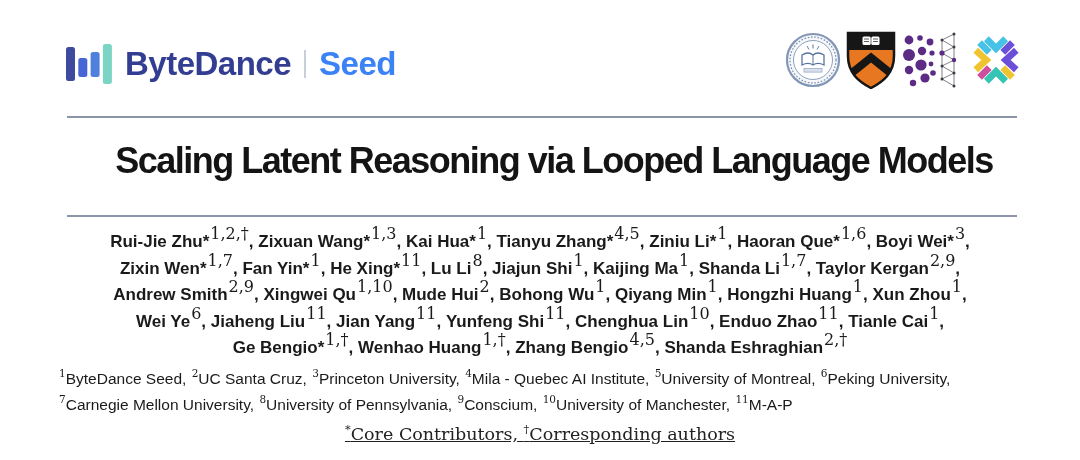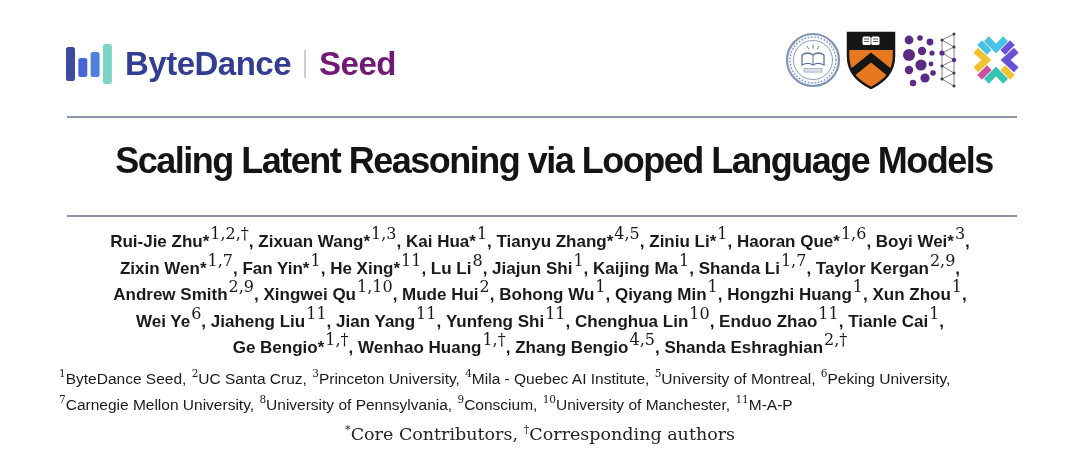--- a/index.html
+++ b/index.html
@@ -106,20 +106,21 @@
   .affiliations sup.asup { font-size: 10.5px; }
 
   
   .footnote {
     position: absolute;
     top: 424px; left: 0; right: 0;
     text-align: center;
     font-family: "DejaVu Serif", serif;
     font-size: 17.5px;
     color: #222222;
+    text-decoration: underline;
   }
   .footnote sup {
     font-size: 11.5px;
     vertical-align: super;
     line-height: 0;
   }
 </style>
 </head>
 <body>
 
@@ -127,21 +128,21 @@
 
   <div class="brand">
     <svg class="brand-mark" width="46" height="40" viewBox="0 0 46 40" aria-hidden="true">
       <rect class="bd-bar" x="0" y="3" width="9" height="34" rx="2.5" fill="#3D4A9E"></rect>
       <rect class="bd-bar" x="12.3" y="14" width="9" height="19" rx="2.5" fill="#4666D6"></rect>
       <rect class="bd-bar" x="24.6" y="8" width="9" height="25" rx="2.5" fill="#4F80DC"></rect>
       <rect class="bd-bar" x="36.9" y="0" width="9" height="40" rx="2.5" fill="#7CD5C4"></rect>
     </svg>
     <span class="brand-name" style="color: rgb(51, 62, 147);">ByteDance</span>
     <span class="brand-divider" style="background: rgb(201, 206, 221);"></span>
-    <span class="brand-product" style="color: #701a75;">Seed</span>
+    <span class="brand-product" style="color: #3b82f6;">Seed</span>
   </div>
 
   <div class="partner-logos">
     <svg width="56" height="56" viewBox="0 0 56 56">
       <circle cx="28" cy="28" r="26" fill="#f6f8fb" stroke="#8296B6" stroke-width="2.2"></circle>
       <circle cx="28" cy="28" r="23" fill="none" stroke="#7e91b0" stroke-width="1.3" stroke-dasharray="1.6 1.7"></circle>
       <circle cx="28" cy="28" r="19.5" fill="#ffffff" stroke="#8296B6" stroke-width="0.9"></circle>
       <path d="M17,23 C21,20.5 25,20.5 28,23 C31,20.5 35,20.5 39,23 L39,33 C35,31 31,31 28,33 C25,31 21,31 17,33 Z" fill="#ffffff" stroke="#57749e" stroke-width="1.3"></path>
       <line x1="28" y1="23" x2="28" y2="33" stroke="#57749e" stroke-width="1"></line>
       <line x1="28" y1="12.5" x2="28" y2="16.5" stroke="#57749e" stroke-width="1"></line>

